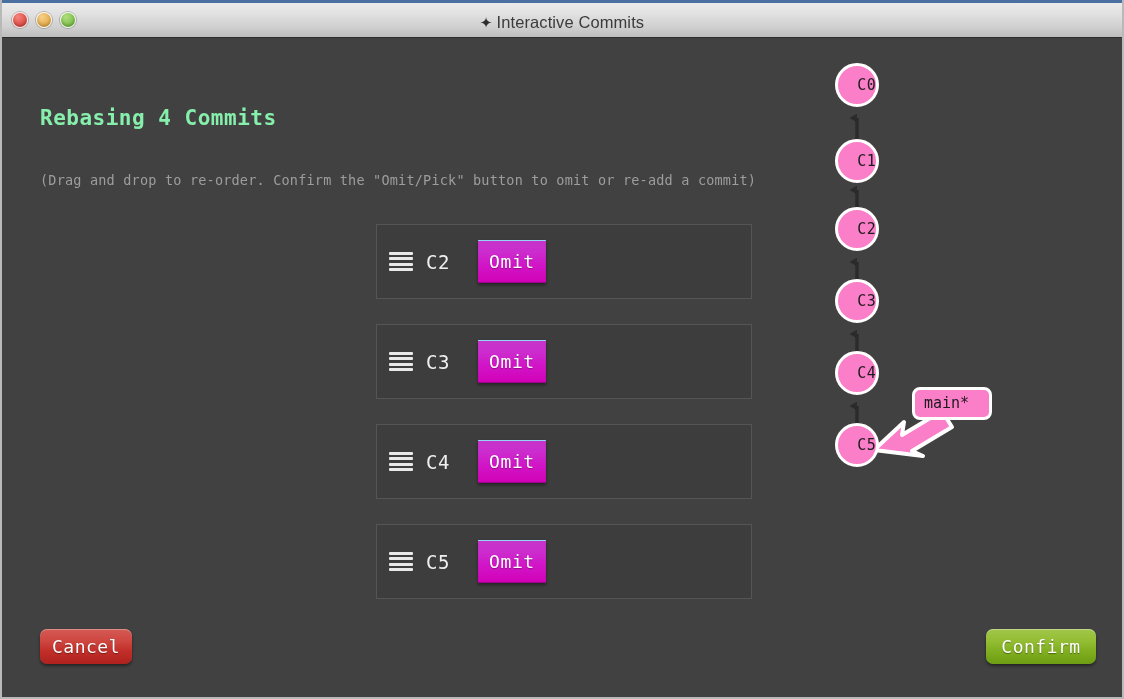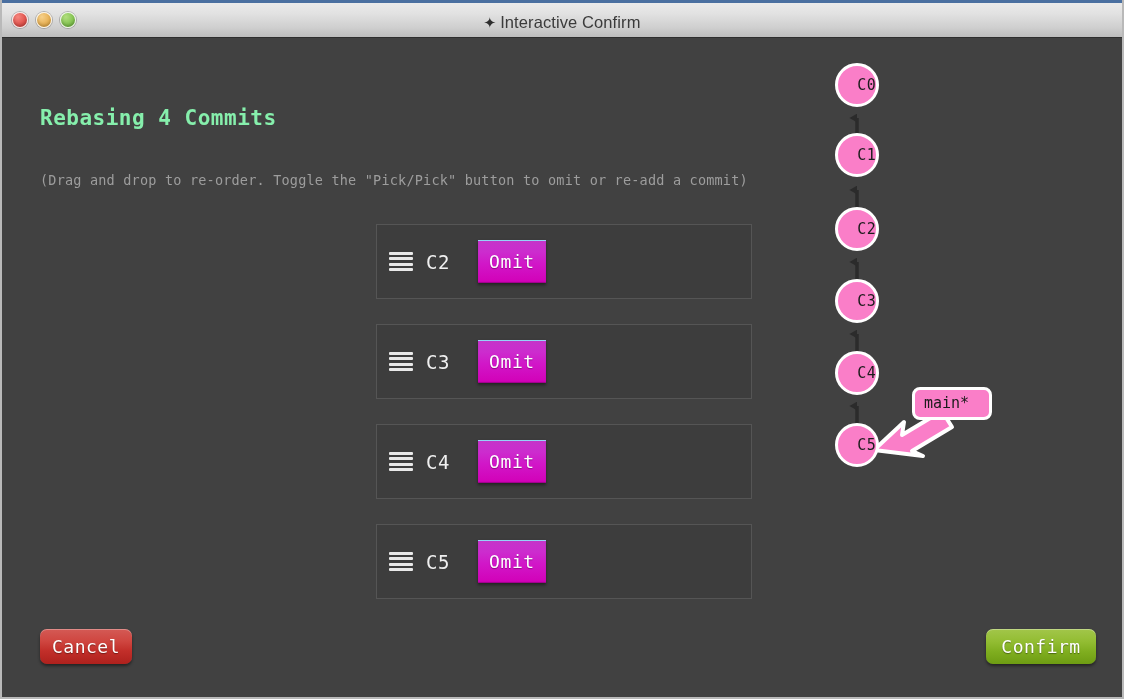--- a/index.html
+++ b/index.html
@@ -255,26 +255,26 @@
 
 <div id="app">
 
   <div class="titlebar">
     <div class="win-buttons">
       <div class="win-btn close"></div>
       <div class="win-btn min"></div>
       <div class="win-btn max"></div>
     </div>
     <div class="titlebar-title">
-      <span class="gear">✦</span><span>Interactive Confirm</span>
+      <span class="gear">✦</span><span>Interactive Commits</span>
     </div>
   </div>
 
   <div class="heading">Rebasing 4 Commits</div>
-  <div class="subheading">(Drag and drop to re-order. Toggle the "Pick/Pick" button to omit or re-add a commit)</div>
+  <div class="subheading">(Drag and drop to re-order. Confirm the "Omit/Pick" button to omit or re-add a commit)</div>
 
   <div id="commit-list">
 
     <div class="commit-row">
       <div class="drag-handle">
         <span></span>
           <span></span>
           <span></span>
           <span></span>
       </div>
@@ -344,21 +344,21 @@
                L 150 367
                L 160 383
                L 120 407
                L 131 412
                Z" fill="#fa7ec8" stroke="#ffffff" stroke-width="4" stroke-linejoin="round"></path>
     </svg>
 
     <div class="graph-node" style="left:43px; top:19px;">
       <span>C0</span>
     </div>
-    <div class="graph-node" style="left:43px; top:89px;">
+    <div class="graph-node" style="left:43px; top:95px;">
       <span>C1</span>
     </div>
     <div class="graph-node" style="left:43px; top:163px;">
       <span>C2</span>
     </div>
     <div class="graph-node" style="left:43px; top:235px;">
       <span>C3</span>
     </div>
     <div class="graph-node" style="left:43px; top:307px;">
       <span>C4</span>

